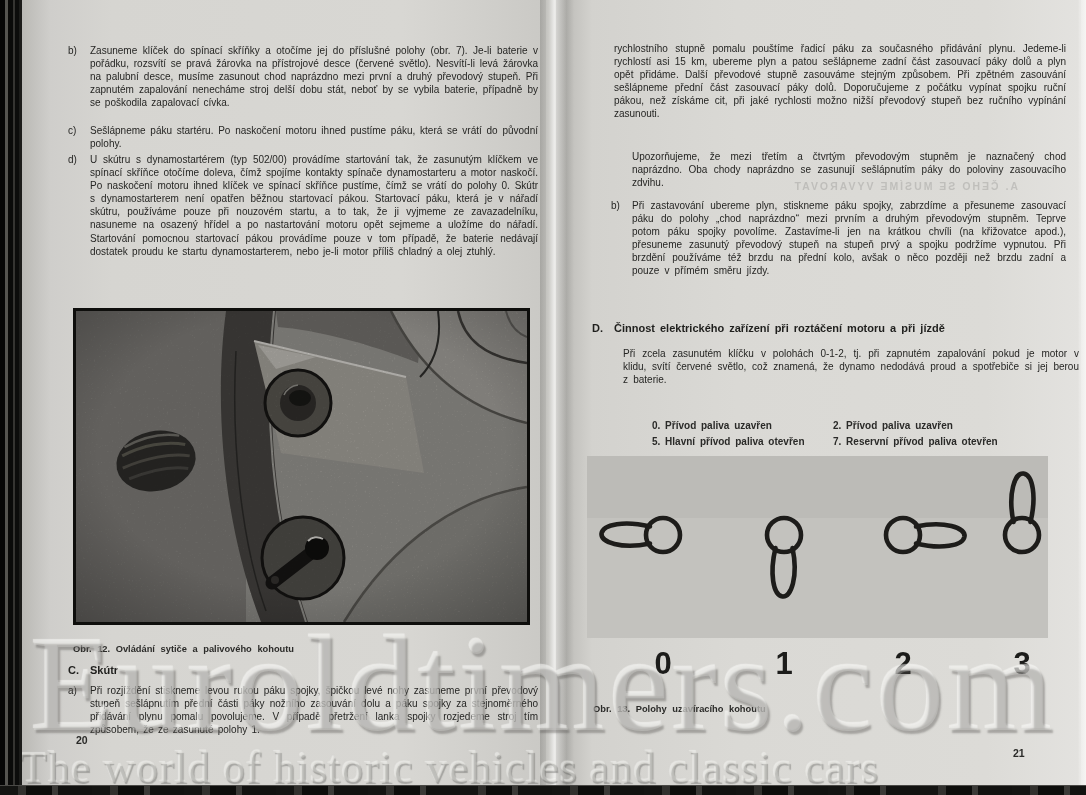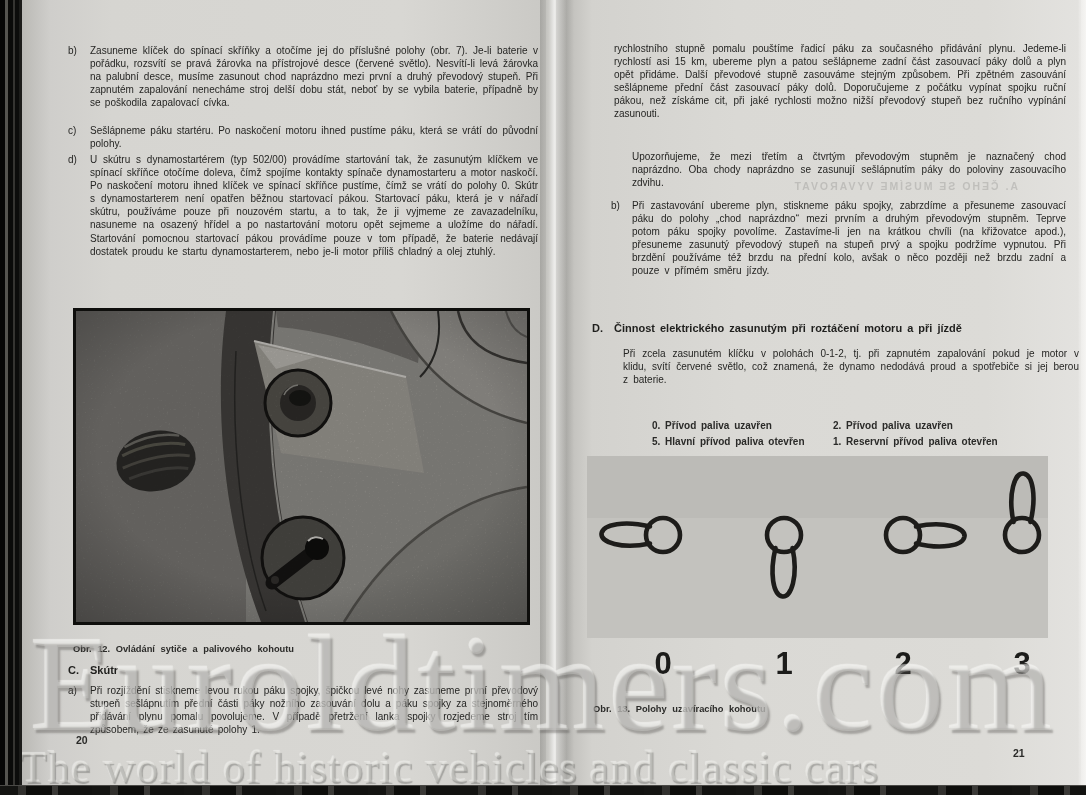--- a/index.html
+++ b/index.html
@@ -137,34 +137,34 @@
     <div class="para para-r" style="left:613px;top:150px;width:434px">
       <span>Upozorňujeme, že mezi třetím a čtvrtým převodovým stupněm je naznačený chod naprázdno. Oba chody naprázdno se zasunují sešlápnutím páky do poloviny zasouvacího zdvihu.</span>
     </div>
     <div class="para para-r" style="left:613px;top:199px;width:434px">
       <span class="marker" style="left:-21px">b)</span><span>Při zastavování ubereme plyn, stiskneme páku spojky, zabrzdíme a přesuneme zasouvací páku do polohy „chod naprázdno“ mezi prvním a druhým převodovým stupněm. Teprve potom páku spojky povolíme. Zastavíme-li jen na krátkou chvíli (na křižovatce apod.), přesuneme zasunutý převodový stupeň na stupeň prvý a spojku podržíme vypnutou. Při brzdění používáme též brzdu na přední kolo, avšak o něco později než brzdu zadní a pouze v přímém směru jízdy.</span>
     </div>
 
     <div class="bleed">A. ČEHO SE MUSÍME VYVAROVAT</div>
 
     <div class="head" style="left:614px;top:322px;width:440px">
-      <span class="marker">D.</span><span>Činnost elektrického zasunutým při roztáčení motoru a při jízdě</span>
+      <span class="marker">D.</span><span>Činnost elektrického zařízení při roztáčení motoru a při jízdě</span>
     </div>
 
     <div class="para para-r" style="left:604px;top:347px;width:456px">
       <span>Při zcela zasunutém klíčku v polohách 0-1-2, tj. při zapnutém zapalování pokud je motor v klidu, svítí červené světlo, což znamená, že dynamo nedodává proud a spotřebiče si jej berou z baterie.</span>
     </div>
 
     <div class="legend" style="left:652px;top:418px">
       <div>0. Přívod paliva uzavřen</div>
       <div>5. Hlavní přívod paliva otevřen</div>
     </div>
     <div class="legend" style="left:833px;top:418px">
       <div>2. Přívod paliva uzavřen</div>
-      <div>1. Reservní přívod paliva otevřen</div>
+      <div>7. Reservní přívod paliva otevřen</div>
     </div>
 
     <svg style="position:absolute;left:585px;top:450px" width="465" height="200" viewBox="0 0 465 200">
       <defs>
         <g id="valveShape">
           <path d="M -13 -8.5 C -38 -14.5 -60 -11 -61.5 -1.5 C -62.5 7 -42 14.5 -13 8.5" fill="none"></path>
           <circle r="17" fill="none"></circle>
         </g>
       </defs>
       <rect x="2" y="6" width="461" height="182" fill="#c3c2be"></rect>

